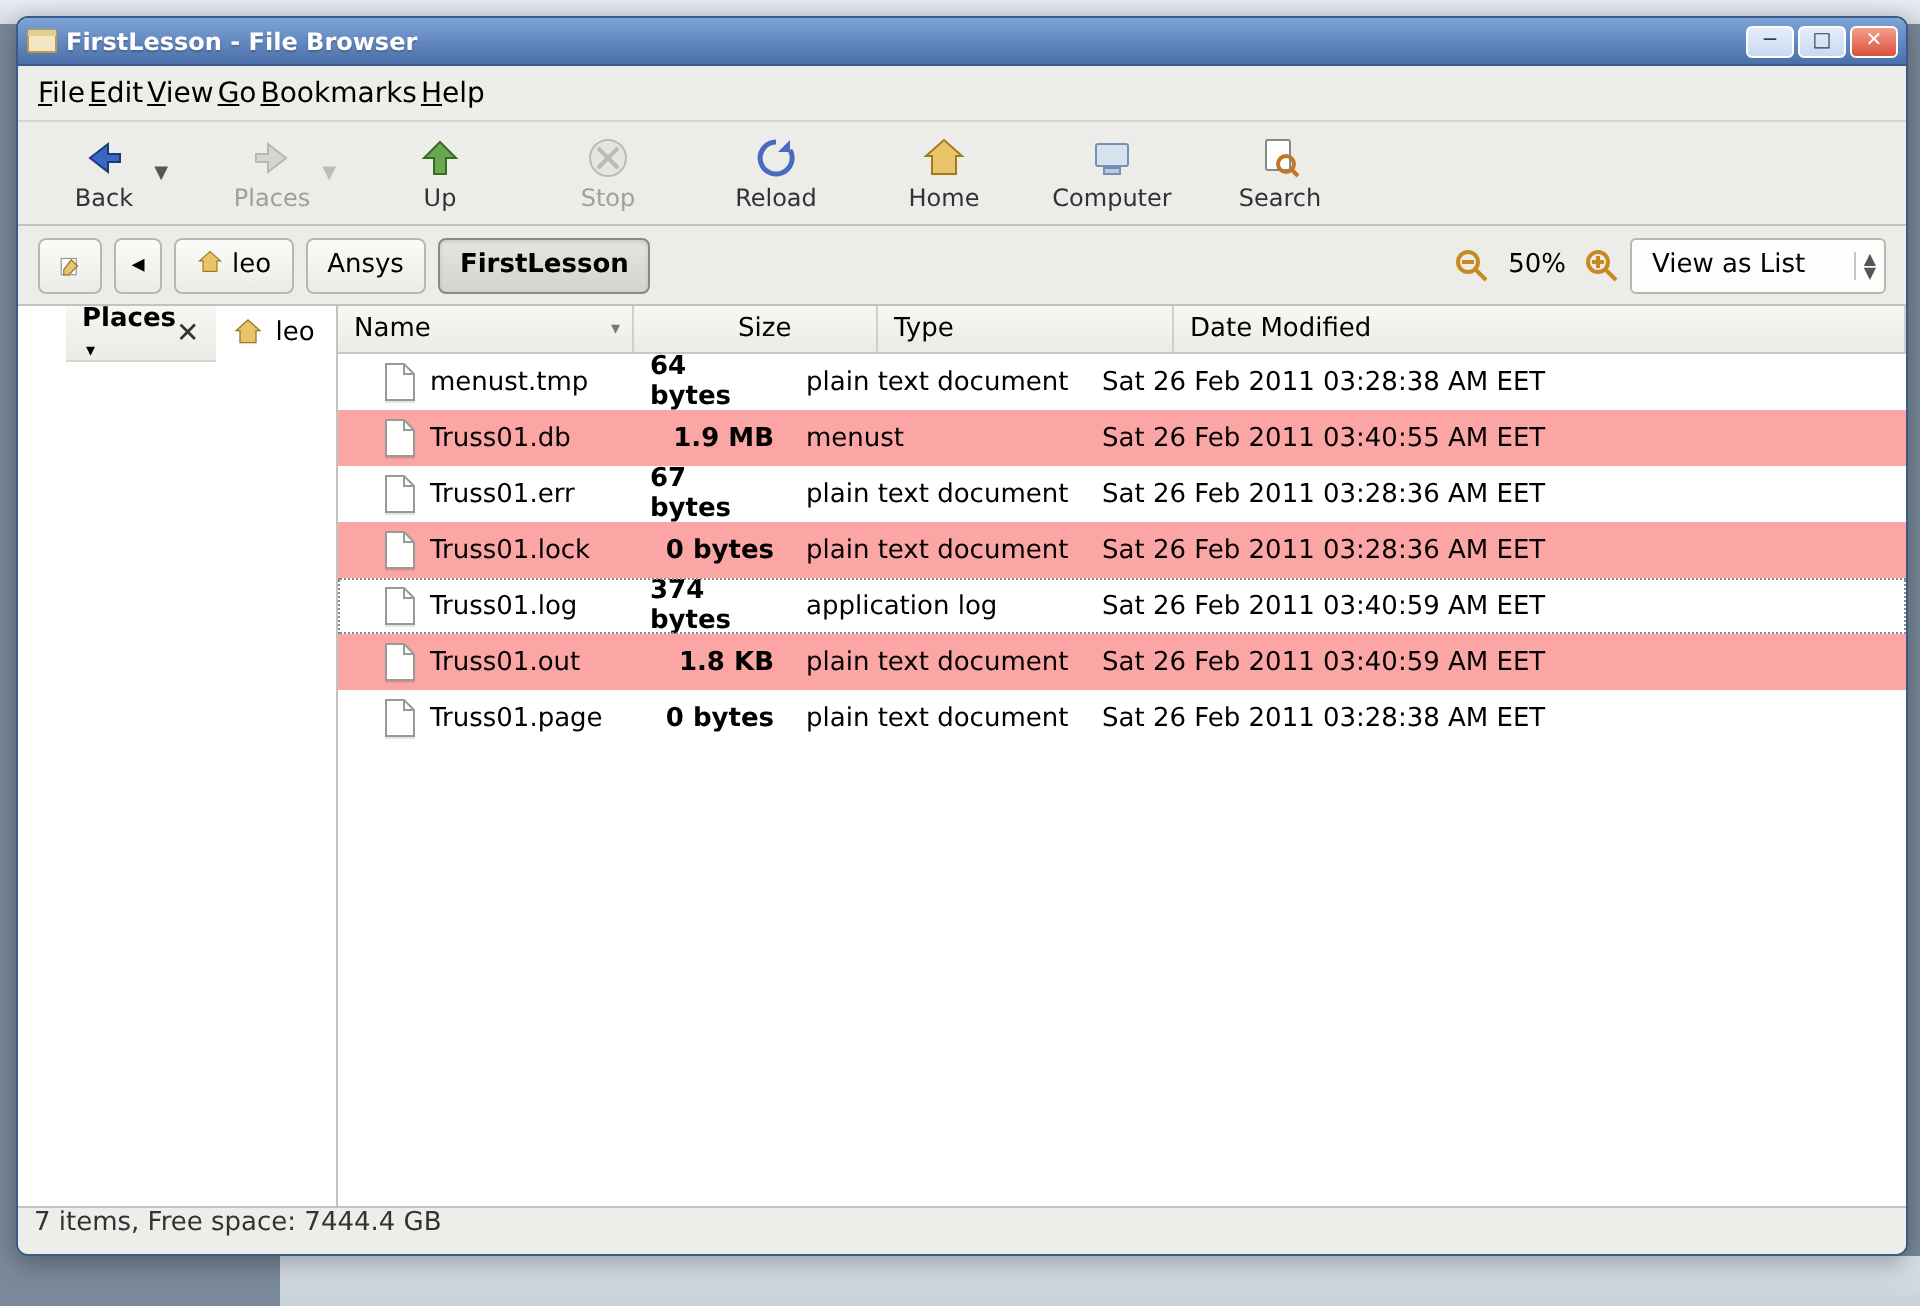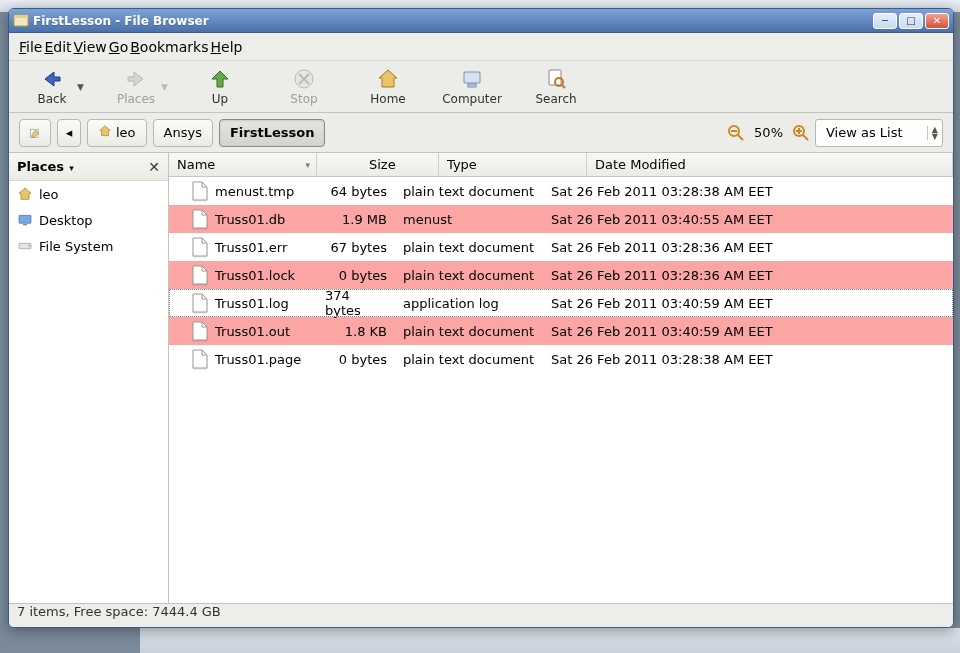--- a/index.html
+++ b/index.html
@@ -127,21 +127,21 @@
 .main {
   flex: 1;
   display: flex;
   background: #fff;
   overflow: hidden;
 }
 .sidebar {
   width: 160px;
   background: #fff;
   border-right: 1px solid #c4c4be;
-  display:flex; flex-direction:column;
+  display:flex; padding-left:24px;
 }
 .sidebar-header {
   height: 28px;
   border-bottom: 1px solid #d6d6d0;
   background: linear-gradient(#f6f6f2,#ecece6);
   display:flex; align-items:center; padding: 0 8px;
   font-weight: bold; font-size: 13px;
   justify-content: space-between;
 }
 .sidebar-header .dd { font-size: 9px; margin-left:2px; }
@@ -171,21 +171,21 @@
 .colh .sort-ind { position:absolute; right:6px; font-size:9px; color:#777; }
 
 .rows { flex:1; overflow:auto; }
 .row {
   height: 28px; display:flex; align-items:center; font-size: 13px;
 }
 .row.alt { background: #fca5a5; }
 .row.selected { background:#fff; outline: 1px dotted #888; outline-offset:-1px; }
 .cell { padding: 0 8px; display:flex; align-items:center; gap:6px; }
 .cell.name { width: 148px; padding-left: 22px; }
-.cell.size { width: 78px; justify-content:flex-end; }
+.cell.size { width: 78px; justify-content:flex-end;font-weight:bold; }
 .cell.type { width: 148px; }
 .cell.date { flex:1; }
 .file-icon { width:18px; height:20px; display:inline-flex; flex-shrink:0; }
 .file-icon svg { filter: drop-shadow(0 1px 0 rgba(0,0,0,.1)); }
 
 .statusbar {
   height: 24px;
   background: #edede9;
   border-top: 1px solid #c2c2be;
   display:flex; align-items:flex-start; padding: 0 8px;
@@ -253,20 +253,29 @@
     </div>
     <div class="tb-btn disabled">
       <span class="icon">
           <svg viewBox="0 0 24 24">
             <circle cx="12" cy="12" r="9" fill="#e6e6e0" stroke="#bcbcb6"></circle>
             <line x1="7" y1="7" x2="17" y2="17" stroke="#bcbcb6" stroke-width="2"></line>
             <line x1="17" y1="7" x2="7" y2="17" stroke="#bcbcb6" stroke-width="2"></line>
           </svg>
         </span>
       <span class="lbl">Stop</span>
+    </div>
+    <div class="tb-btn">
+      <span class="icon">
+          <svg viewBox="0 0 24 24">
+            <path d="M12 4 a8 8 0 1 0 7 4" fill="none" stroke="#4a6ac0" stroke-width="2.5"></path>
+            <path d="M19 3 L19 9 L13 9 Z" fill="#4a6ac0"></path>
+          </svg>
+        </span>
+      <span class="lbl">Reload</span>
     </div>
     <div class="tb-btn">
       <span class="icon">
           <svg viewBox="0 0 24 24">
             <path d="M3 11 L12 3 L21 11 L18 11 L18 20 L6 20 L6 11 Z" fill="#e9c46a" stroke="#a07a20"></path>
           </svg>
         </span>
       <span class="lbl">Home</span>
     </div>
     <div class="tb-btn">

